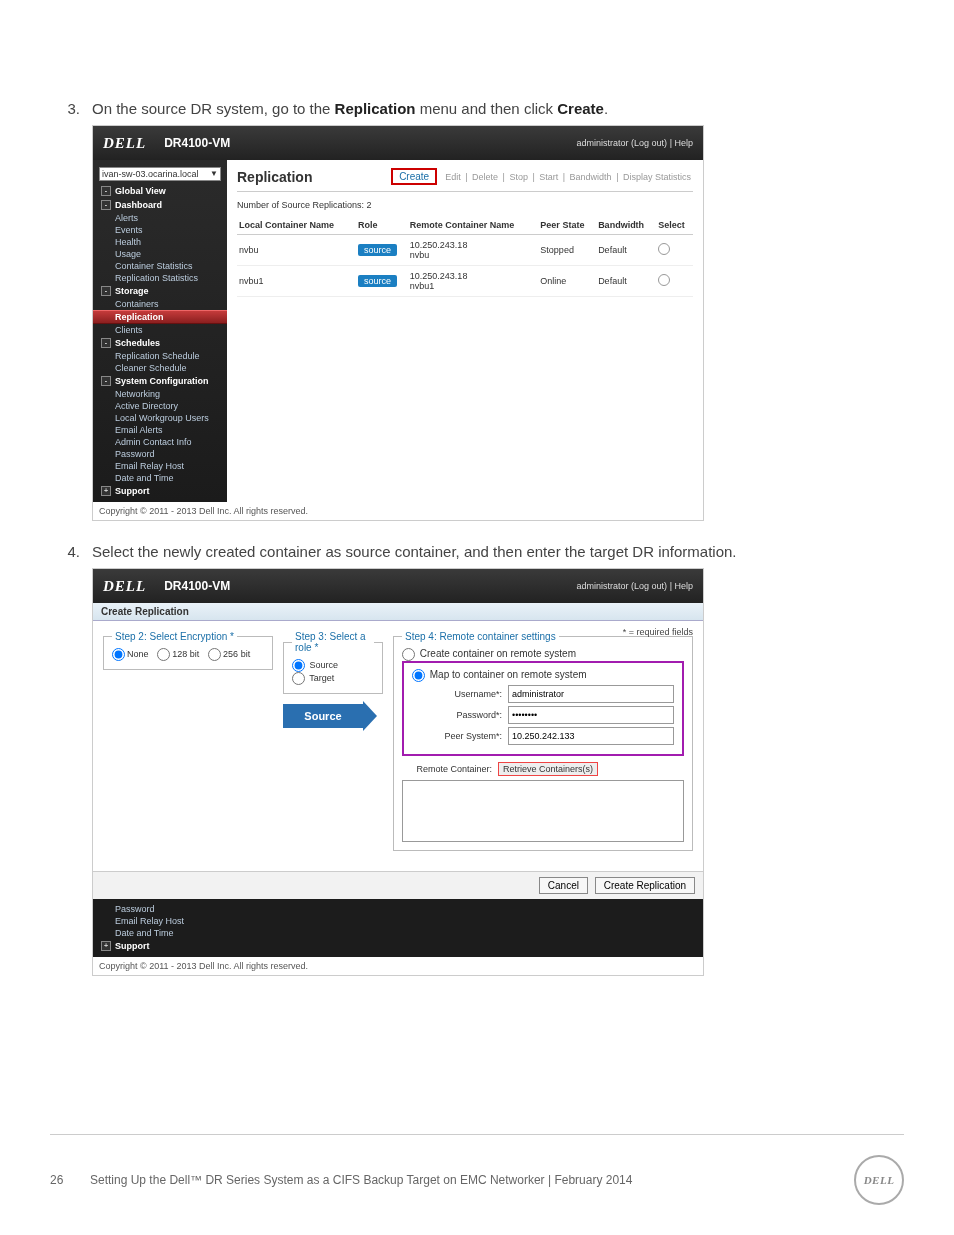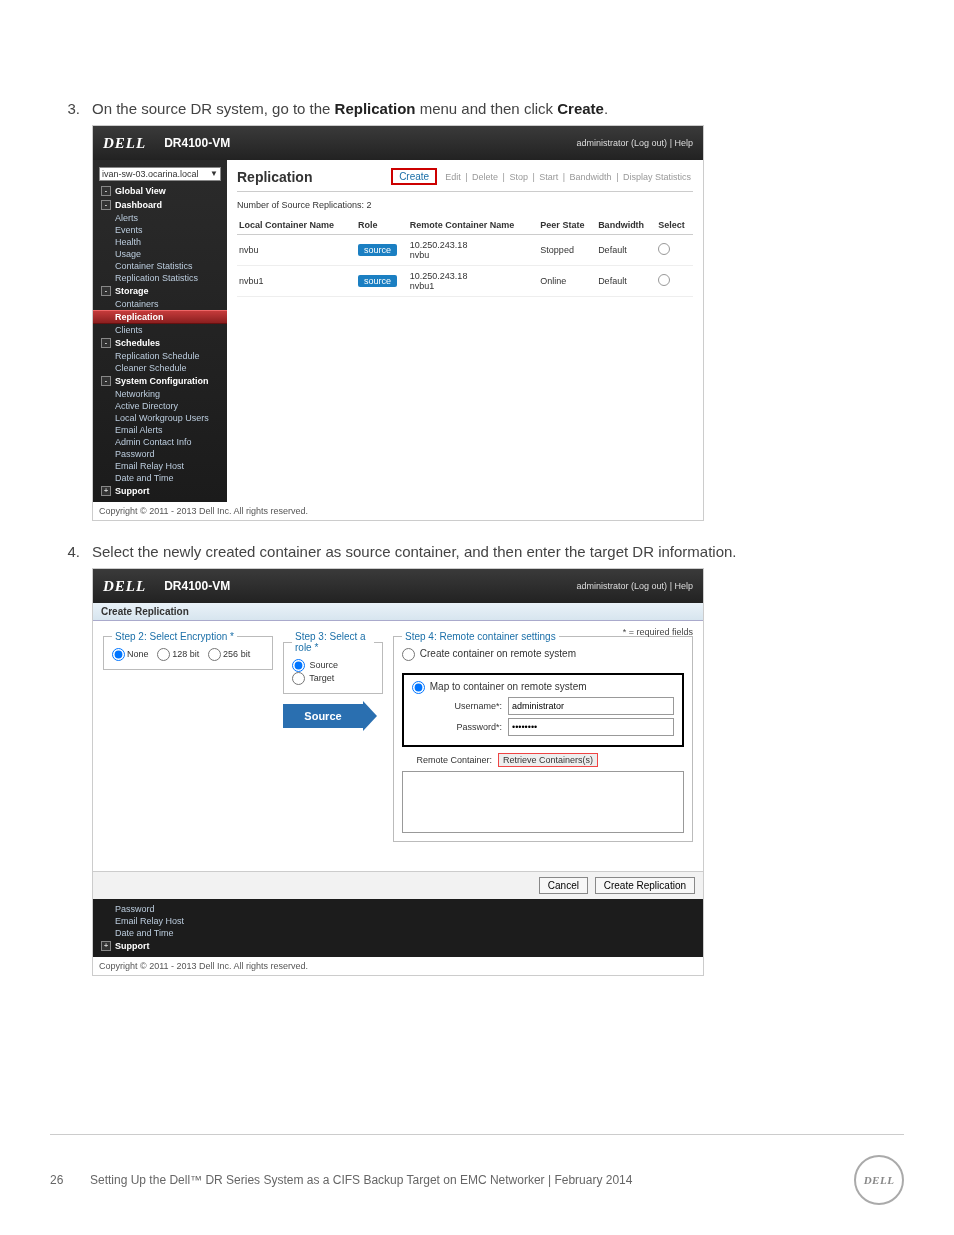--- a/index.html
+++ b/index.html
@@ -122,21 +122,21 @@
   .role-radios label{display:block;font-size:9px;}
   .big-arrow{
     position:relative;margin-top:8px;width:80px;height:24px;background:#2a6fb0;color:#fff;
     font-size:11px;font-weight:bold;display:flex;align-items:center;justify-content:center;
   }
   .big-arrow:after{
     content:"";position:absolute;right:-14px;top:-3px;border-left:14px solid #2a6fb0;
     border-top:15px solid transparent;border-bottom:15px solid transparent;
   }
   .col3{flex:1;}
-  .remote-box{border:2px solid #000000;padding:6px 8px;margin-top:12px;margin-bottom:6px;}
+  .remote-box{border:2px solid #a21caf;padding:6px 8px;margin-top:0;margin-bottom:6px;}
   .field-row{display:flex;align-items:center;margin:3px 0;font-size:9px;}
   .field-row label{width:90px;text-align:right;margin-right:6px;color:#333;}
   .field-row input[type=text],.field-row input[type=password]{
     flex:1;border:1px solid #999;padding:1px 3px;font-size:9px;height:14px;
   }
   .field-row .btnlink{border:1px solid #ef4444;background:#eee;padding:1px 4px;font-size:9px;}
   .remote-list{border:1px solid #999;height:60px;margin-top:4px;}
   .dialog-footer{
     background:#f2f2f2;border-top:1px solid #ccc;padding:5px 8px;text-align:right;
   }
@@ -334,20 +334,24 @@
           <div class="remote-box">
             <div><label><input type="radio" checked="" style=""> <span>Map to container on remote system</span></label></div>
             <div class="field-row">
               <label>Username*:</label>
               <input type="text" value="administrator" style="">
             </div>
             <div class="field-row">
               <label>Password*:</label>
               <input type="password" value="********" style="">
             </div>
+            <div class="field-row">
+              <label>Peer System*:</label>
+              <input type="text" value="10.250.242.133" style="">
+            </div>
           </div>
           <div class="field-row">
             <label>Remote Container:</label>
             <span class="btnlink">Retrieve Containers(s)</span>
           </div>
           <div class="remote-list"></div>
         </fieldset>
       </div>
     </div>
     <div class="dialog-footer">

